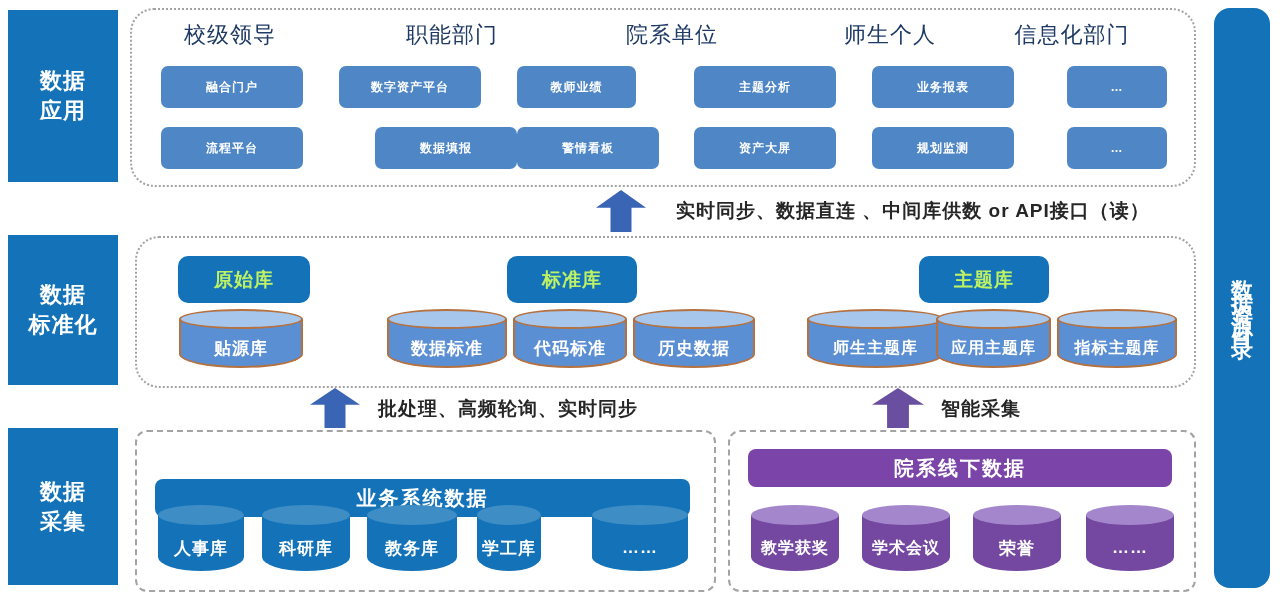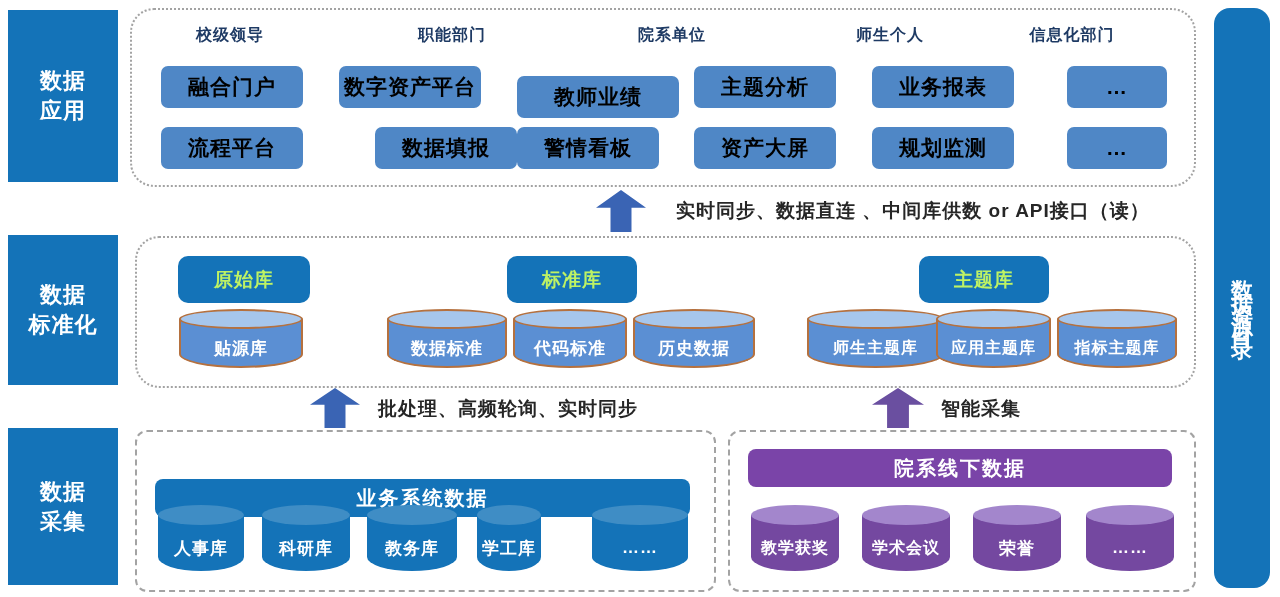--- a/index.html
+++ b/index.html
@@ -28,24 +28,24 @@
   .pre{white-space:pre-line;}
 
   .right-bar{position:absolute;left:1214px;top:8px;width:56px;height:580px;background:var(--brand_blue);
     border-radius:16px;display:flex;align-items:center;justify-content:center;}
   .right-bar .vtxt{writing-mode:vertical-rl;color:#fff;font-size:22px;font-weight:bold;letter-spacing:12px;}
 
   .dotted-box{position:absolute;border:2px dotted var(--dash_gray);border-radius:24px;background:transparent;}
   .dashed-box{position:absolute;border:2px dashed var(--dash_gray);border-radius:12px;background:transparent;}
 
   .col-header{position:absolute;height:30px;display:flex;align-items:center;justify-content:center;
-    color:var(--header_navy);font-size:16px;font-weight:bold;letter-spacing:1px;}
-
-  .chip{position:absolute;height:42px;background:var(--chip_blue);border-radius:7px;color:#000000;
-    display:flex;align-items:center;justify-content:center;font-size:21px;font-weight:600;letter-spacing:1px;}
+    color:var(--header_navy);font-size:22px;font-weight:normal;letter-spacing:1px;}
+
+  .chip{position:absolute;height:42px;background:var(--chip_blue);border-radius:7px;color:#ffffff;
+    display:flex;align-items:center;justify-content:center;font-size:12px;font-weight:600;letter-spacing:1px;}
 
   .dark-box{position:absolute;background:var(--brand_blue);border-radius:10px;color:#bef264;
     display:flex;align-items:center;justify-content:center;font-size:19px;font-weight:bold;letter-spacing:1px;}
 
   .banner{position:absolute;height:38px;border-radius:8px;color:#fff;display:flex;align-items:center;
     justify-content:center;font-size:20px;font-weight:bold;letter-spacing:2px;}
   .banner.blue{background:var(--brand_blue);}
   .banner.purple{background:var(--purple_banner);}
 
   .cyl{position:absolute;}
@@ -87,21 +87,21 @@
   <div class="dotted-box" style="left:130px;top:8px;width:1062px;height:175px;"></div>
 
   <div class="col-header" style="left:150px;top:20px;width:160px;">校级领导</div>
   <div class="col-header" style="left:372px;top:20px;width:160px;">职能部门</div>
   <div class="col-header" style="left:592px;top:20px;width:160px;">院系单位</div>
   <div class="col-header" style="left:810px;top:20px;width:160px;">师生个人</div>
   <div class="col-header" style="left:992px;top:20px;width:160px;">信息化部门</div>
 
   <div class="chip" style="left:161px;top:66px;width:142px;">融合门户</div>
   <div class="chip" style="left:339px;top:66px;width:142px;">数字资产平台</div>
-  <div class="chip" style="left:517px;top:76px;width:162px;">教师业绩</div>
+  <div class="chip" style="left:517px;top:66px;width:119px;">教师业绩</div>
   <div class="chip" style="left:694px;top:66px;width:142px;">主题分析</div>
   <div class="chip" style="left:872px;top:66px;width:142px;">业务报表</div>
   <div class="chip" style="left:1067px;top:66px;width:100px;">…</div>
 
   <div class="chip" style="left:161px;top:127px;width:142px;">流程平台</div>
   <div class="chip" style="left:339px;top:127px;width:142px;margin-left:36px;">数据填报</div>
   <div class="chip" style="left:517px;top:127px;width:142px;">警情看板</div>
   <div class="chip" style="left:694px;top:127px;width:142px;">资产大屏</div>
   <div class="chip" style="left:872px;top:127px;width:142px;">规划监测</div>
   <div class="chip" style="left:1067px;top:127px;width:100px;">…</div>

